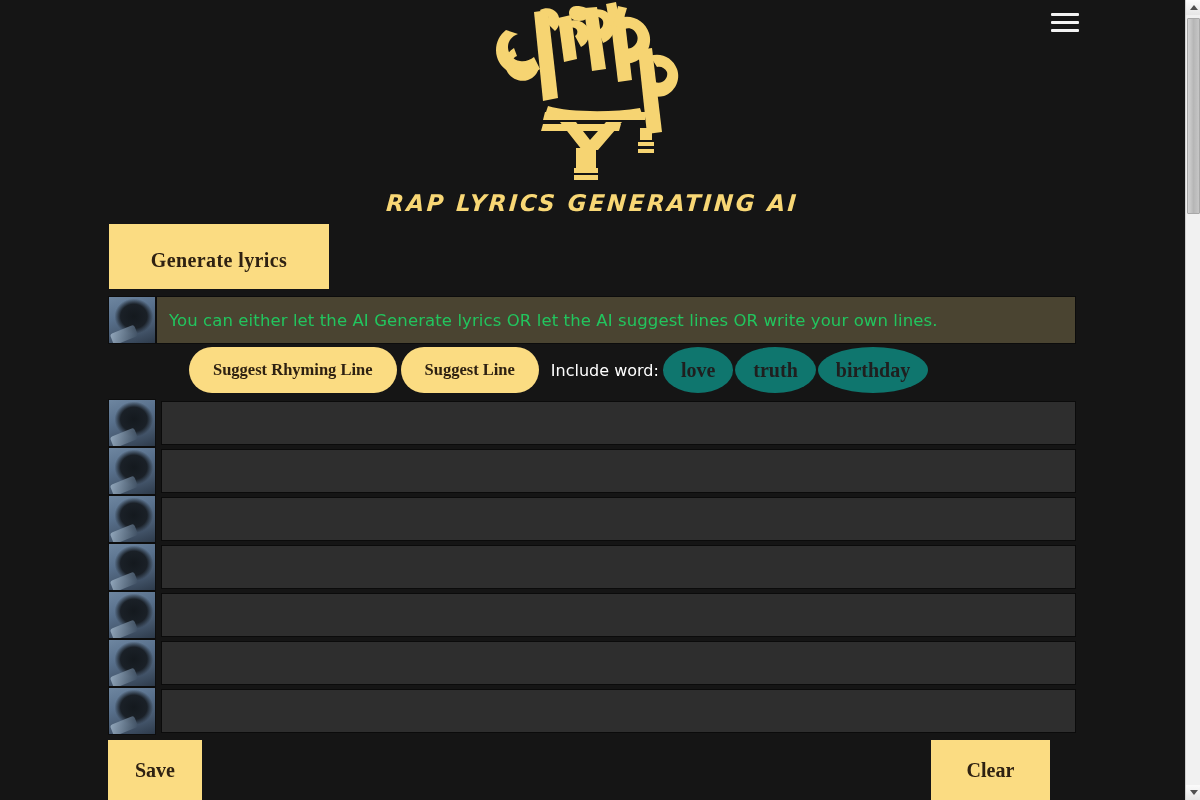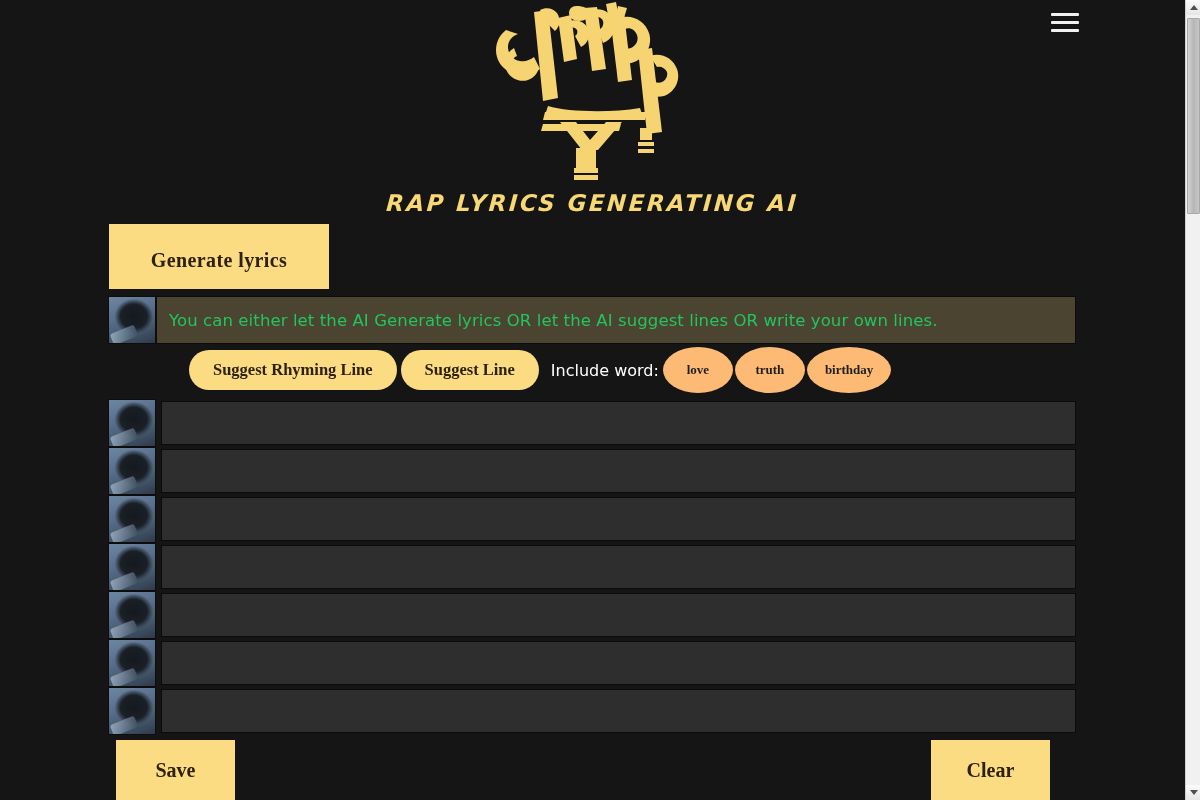--- a/index.html
+++ b/index.html
@@ -134,47 +134,47 @@
     height: 48px;
     display: flex;
     align-items: center;
     gap: 0;
   }
   .pill-yellow {
     background: #FBDC82;
     color: #2e2112;
     border: none;
     border-radius: 24px;
-    height: 40px;
+    height: 46px;
     padding: 0 24px;
     font-family: "Liberation Serif", serif;
     font-weight: bold;
     font-size: 16.5px;
     cursor: pointer;
     white-space: nowrap;
     margin-right: 4px;
   }
   .include-label {
     color: #ffffff;
     font-family: "DejaVu Sans", sans-serif;
     font-size: 16px;
     white-space: nowrap;
     margin: 0 4px 0 8px;
   }
   .pill-gray {
-    background: #fdba74;
+    background: #0f766e;
     color: #1f1f1f;
     border: none;
     border-radius: 50%/50%;
     height: 46px;
     min-width: 70px;
     padding: 0 18px;
     font-family: "Liberation Serif", serif;
     font-weight: bold;
-    font-size: 13px;
+    font-size: 20px;
     cursor: pointer;
     white-space: nowrap;
     margin-right: 2px;
   }
 
   
   .lines {
     position: absolute;
     left: 108px; top: 399px;
     width: 968px;
@@ -205,21 +205,21 @@
     top: 740px;
     height: 60px;
     background: #FBDC82;
     border: none;
     color: #2e2112;
     font-family: "Liberation Serif", serif;
     font-weight: bold;
     font-size: 20px;
     cursor: pointer;
   }
-  .save-btn { left: 116px; width: 119px; }
+  .save-btn { left: 108px; width: 94px; }
   .clear-btn { left: 931px; width: 119px; }
 
   
   .scrollbar {
     position: absolute;
     right: 0; top: 0;
     width: 15px; height: 800px;
     background: #f1f1f1;
     border-left: 1px solid #d0d0d0;
   }

